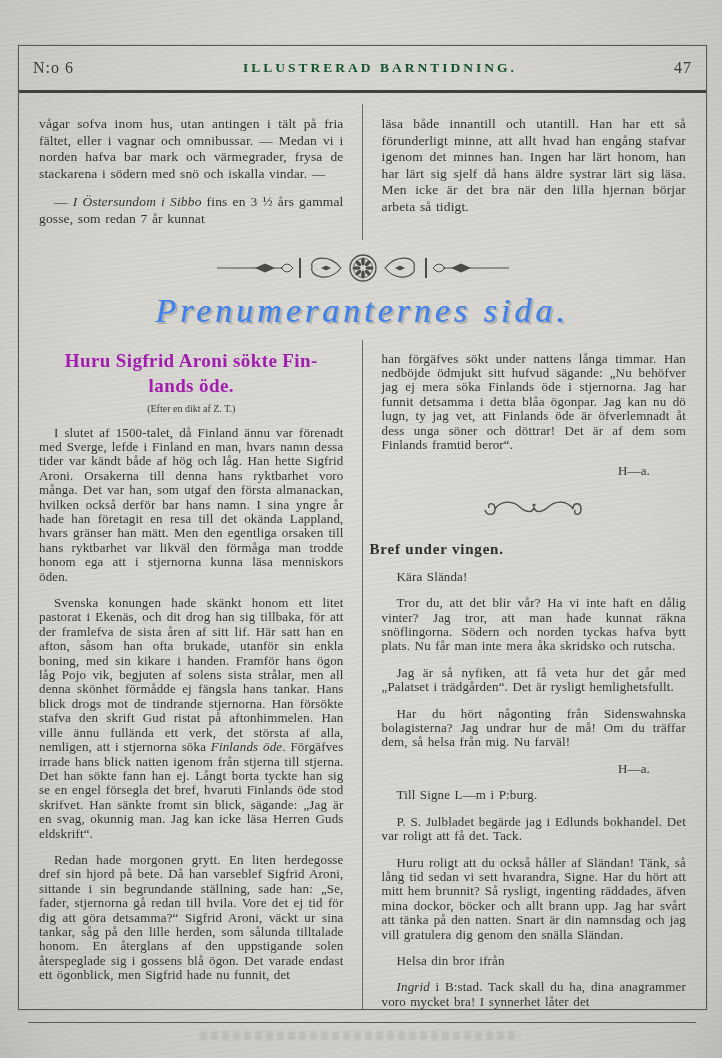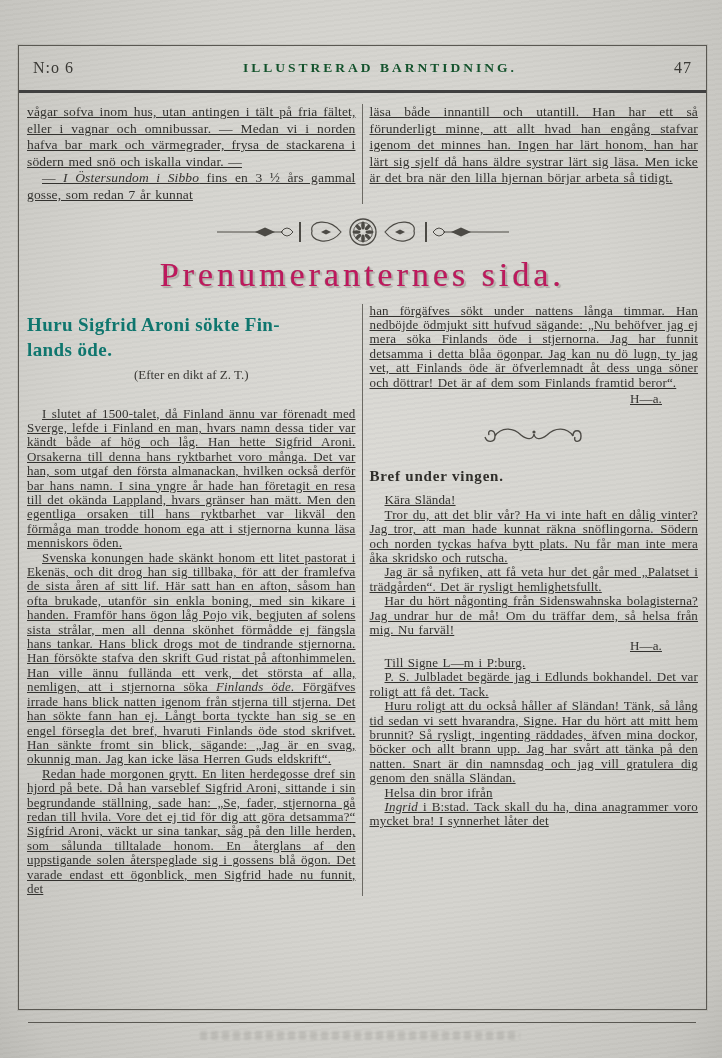--- a/index.html
+++ b/index.html
@@ -33,38 +33,39 @@
     transform:translateX(6px);
   }
   
   .cols{display:grid;grid-template-columns:1fr 14px 1fr;padding:0 8px;box-sizing:border-box;}
   .vrule{width:1px;height:100%;margin:0 auto;background:#6b6963;}
   .col{min-width:0;}
   
   .top-section{padding-top:11px;}
   .top-section .para{font-size:13.5px;line-height:16.6px;}
   
-  .para{margin:0;text-align:justify;letter-spacing:0.15px;word-spacing:1px;hyphens:auto;text-decoration:underline;}
+  .para{margin:12px;text-align:justify;letter-spacing:0.15px;word-spacing:1px;hyphens:auto;}
   .para.ind{text-indent:15px;}
   .para.sig{text-align:right;padding-right:36px;text-indent:0;margin-top:2px;margin-bottom:2px;}
   
   .ornament-wrap{height:44px;display:flex;align-items:center;justify-content:center;margin-top:6px;}
   
   .section-title{
     margin:2px 0 10px 0;text-align:center;font-weight:normal;
-    font-size:34px;letter-spacing:4px;color:#be185d;
+    font-size:34px;letter-spacing:4px;color:#3b82f6;
     text-shadow:1px 1px 0 #bab8b2, 2px 2px 1px rgba(70,68,62,0.30), -0.5px -0.5px 0 #8a887f;
+    font-style:italic;
   }
   
   .main-section{padding-bottom:4px;}
   .article-title{
-    margin:8px 0 2px 0;text-align:left;font-size:19px;line-height:25px;
-    font-weight:bold;color:#0f766e;white-space:pre-line;letter-spacing:0.4px;
+    margin:8px 0 2px 0;text-align:center;font-size:19px;line-height:25px;
+    font-weight:bold;color:#a21caf;white-space:pre-line;letter-spacing:0.4px;
   }
-  .article-subtitle{text-align:center;font-size:13px;color:#3a3935;margin:5px 0 24px 0;}
+  .article-subtitle{text-align:center;font-size:10px;color:#3a3935;margin:5px 0 12px 0;}
   .main-section .para{font-size:13px;line-height:14.4px;}
   .flourish-wrap{height:40px;display:flex;align-items:center;justify-content:center;margin:8px 0 14px 0;}
   .letter-title{
     margin:6px 0 8px 0;font-size:15px;font-weight:bold;
     color:#2f2e2a;letter-spacing:0.8px;
   }
   
   .bottom-rule{position:absolute;left:28px;right:26px;top:1022px;height:1px;background:#5a5852;}
   .ink-bleed{
     position:absolute;left:200px;top:1031px;width:320px;height:9px;opacity:0.16;filter:blur(1.2px);

